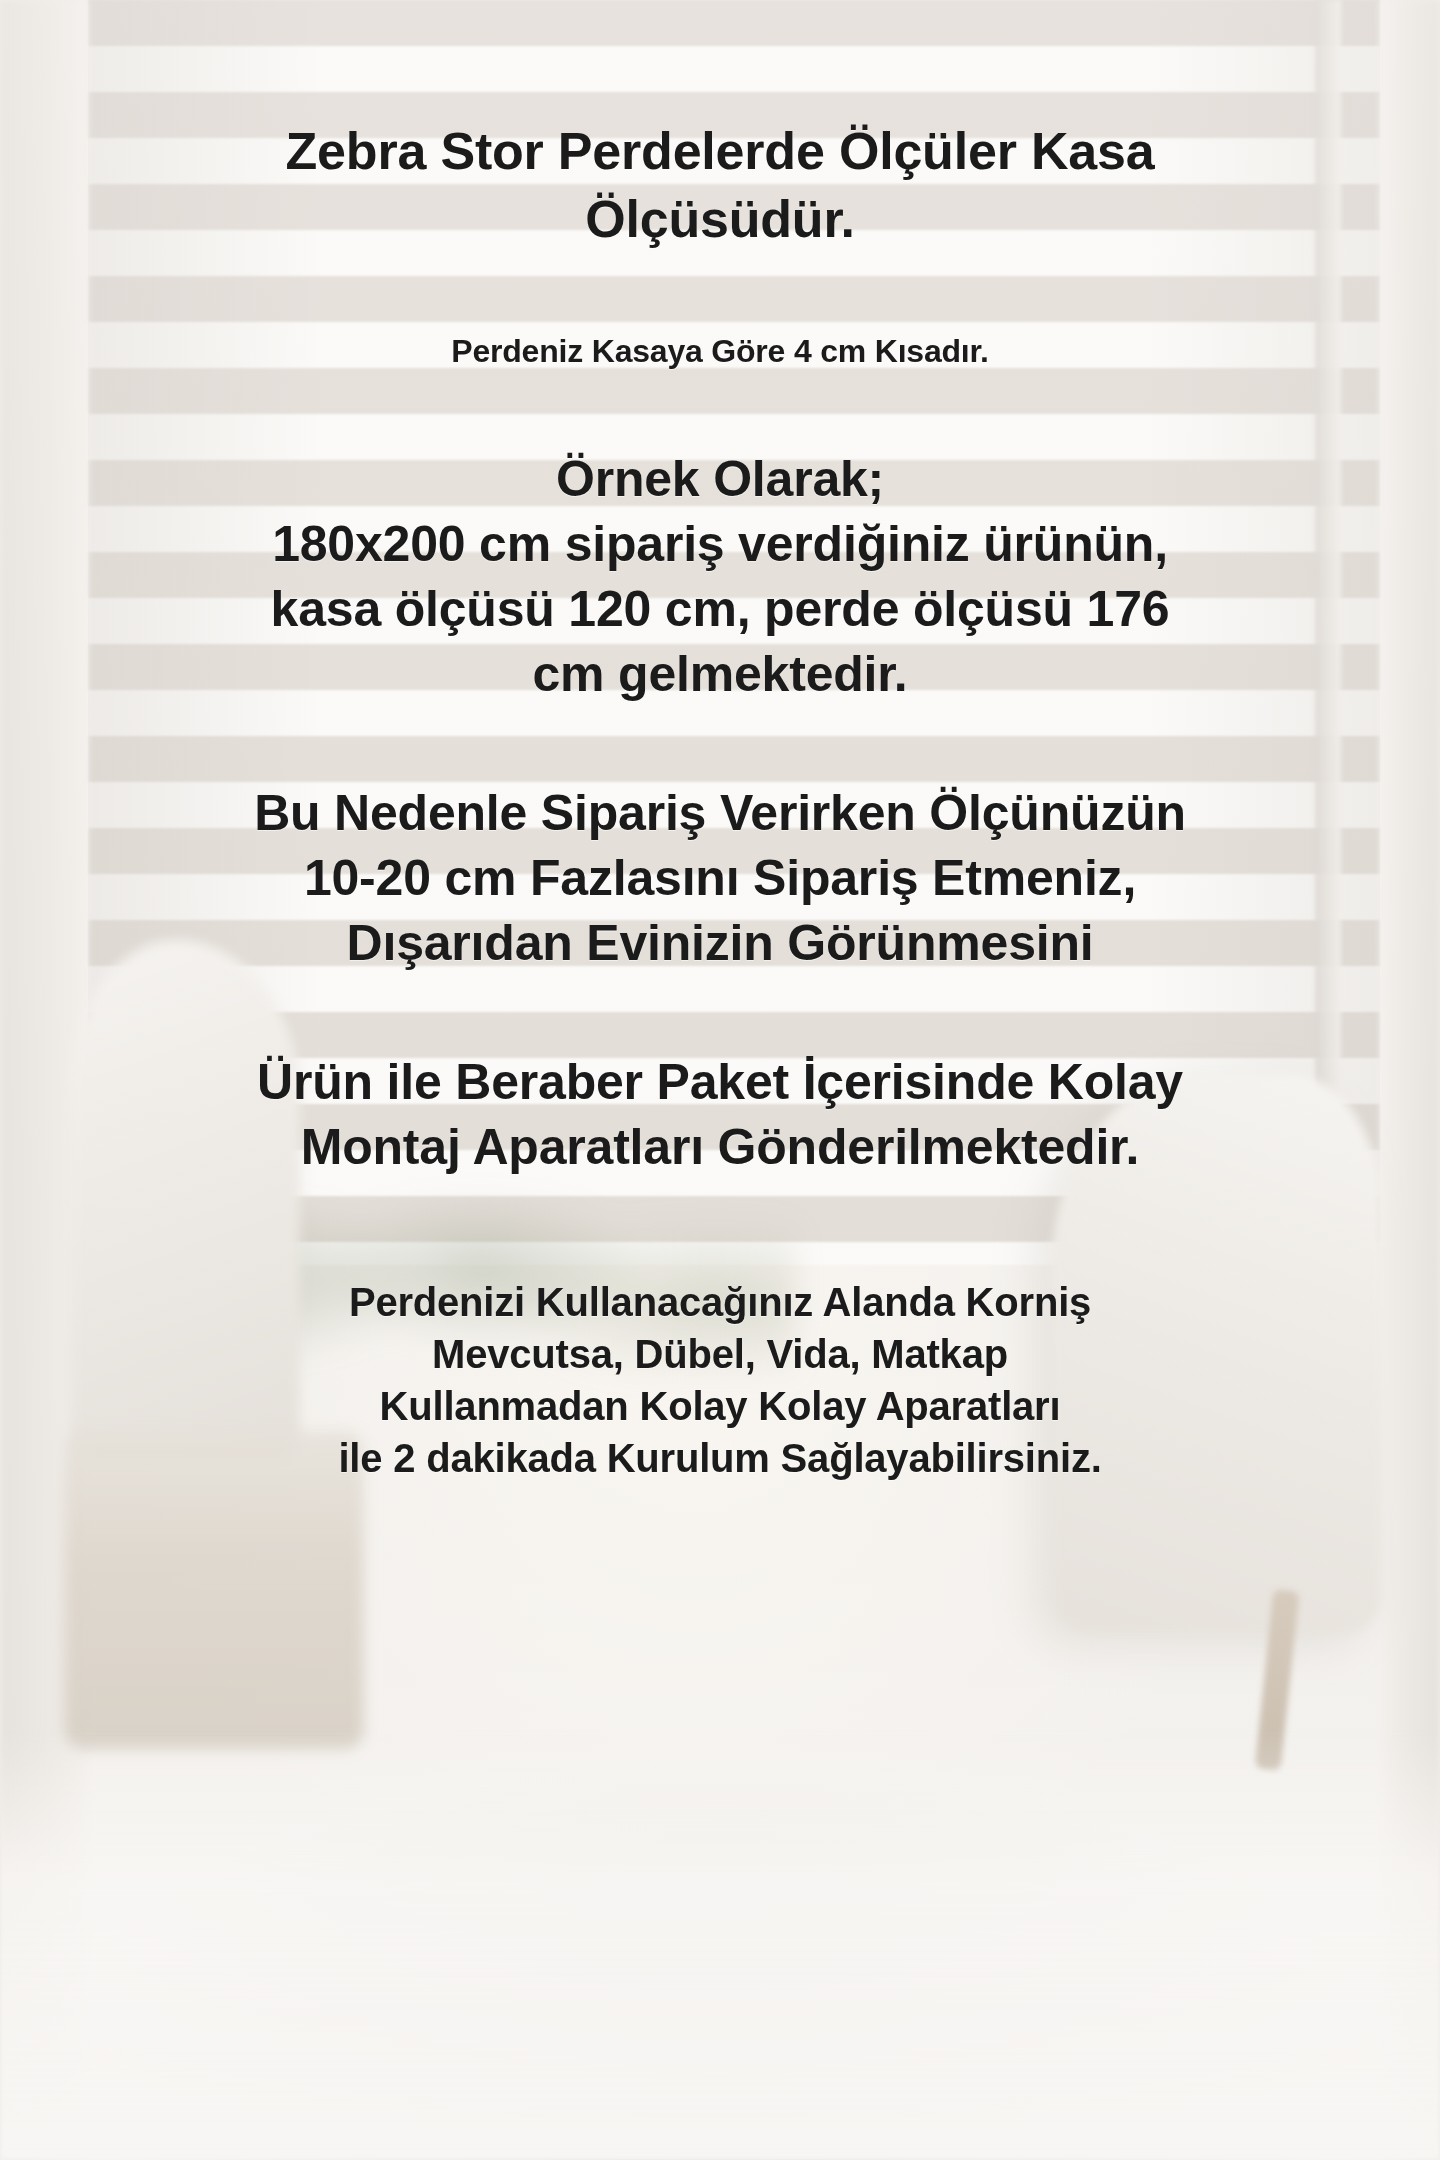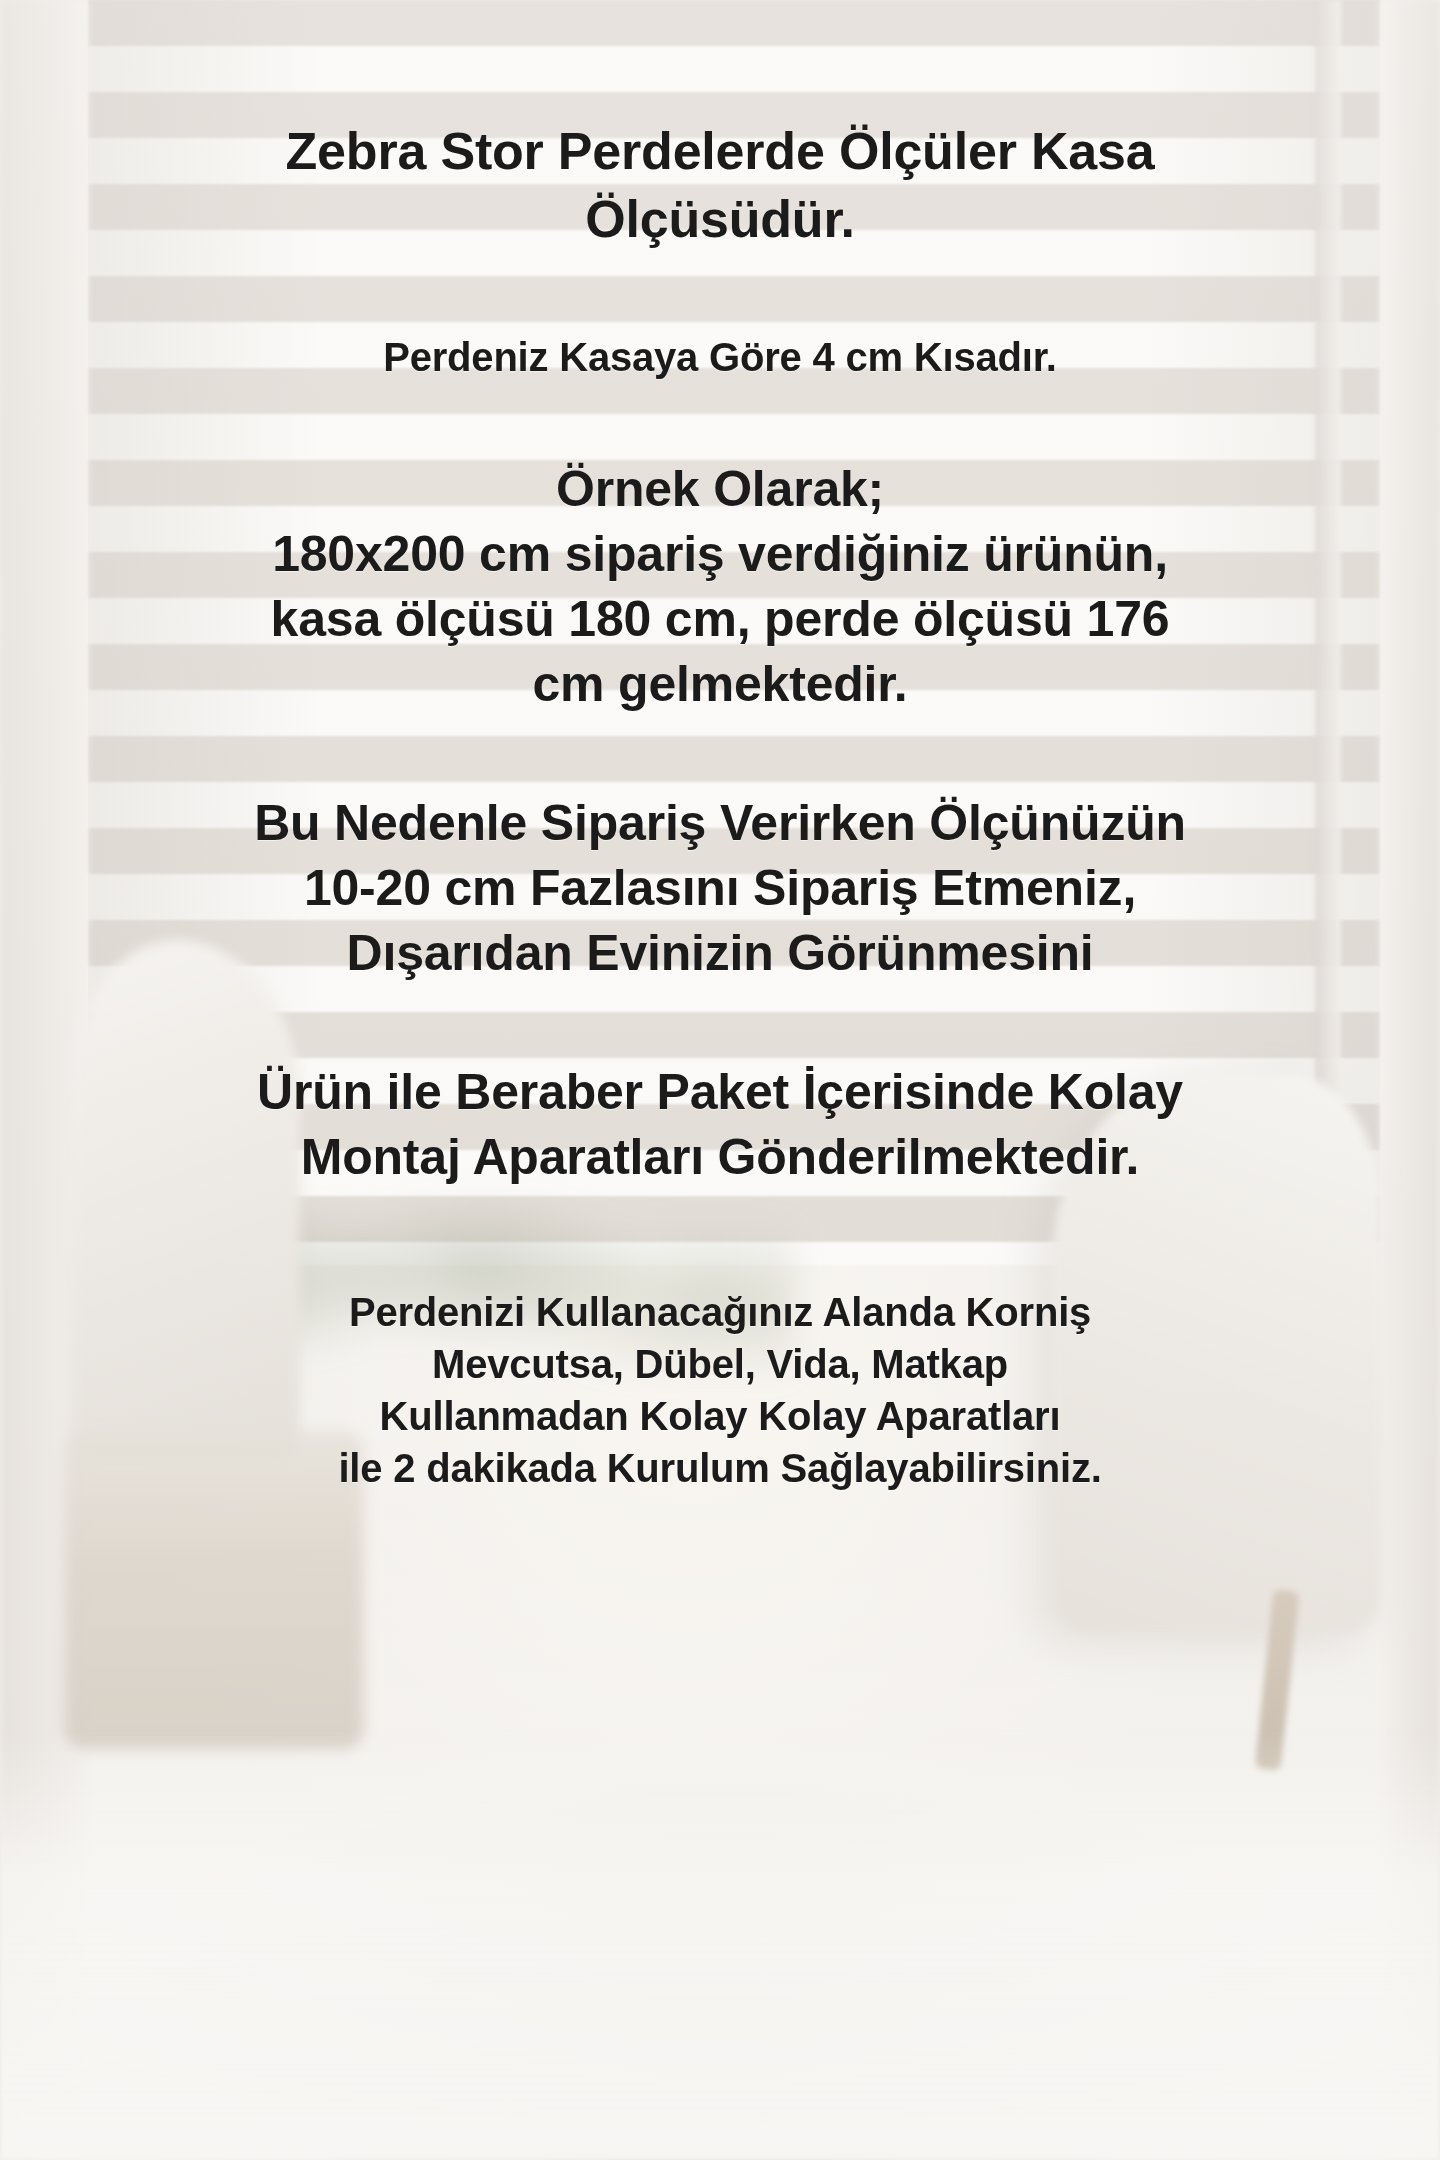--- a/index.html
+++ b/index.html
@@ -171,21 +171,21 @@
     width: 100%;
     text-align: center;
     color: #1b1b1b;
     font-weight: 700;
     letter-spacing: -0.2px;
     line-height: 1.30;
     text-shadow: 0 1px 0 rgba(255,255,255,0.55);
   }
 
   .p-title   { font-size: 52px; margin-bottom: 78px; }
-  .p-short   { font-size: 40px; margin-bottom: 74px; }
+  .p-short   { font-size: 32px; margin-bottom: 74px; }
   .p-example { font-size: 50px; margin-bottom: 74px; }
   .p-order   { font-size: 50px; margin-bottom: 74px; }
   .p-package { font-size: 50px; margin-bottom: 96px; }
   .p-mount   { font-size: 40px; margin-bottom: 0; }
 
   .line { display: block; }
 </style>
 </head>
 <body>
 
@@ -212,21 +212,21 @@
       <span class="line">Ölçüsüdür.</span>
     </div>
 
     <div class="para p-short">
       <span class="line">Perdeniz Kasaya Göre 4 cm Kısadır.</span>
     </div>
 
     <div class="para p-example">
       <span class="line">Örnek Olarak;</span>
       <span class="line">180x200 cm sipariş verdiğiniz ürünün,</span>
-      <span class="line">kasa ölçüsü 180 cm, perde ölçüsü 176</span>
+      <span class="line">kasa ölçüsü 120 cm, perde ölçüsü 176</span>
       <span class="line">cm gelmektedir.</span>
     </div>
 
     <div class="para p-order">
       <span class="line">Bu Nedenle Sipariş Verirken Ölçünüzün</span>
       <span class="line">10-20 cm Fazlasını Sipariş Etmeniz,</span>
       <span class="line">Dışarıdan Evinizin Görünmesini</span>
     </div>
 
     <div class="para p-package">

